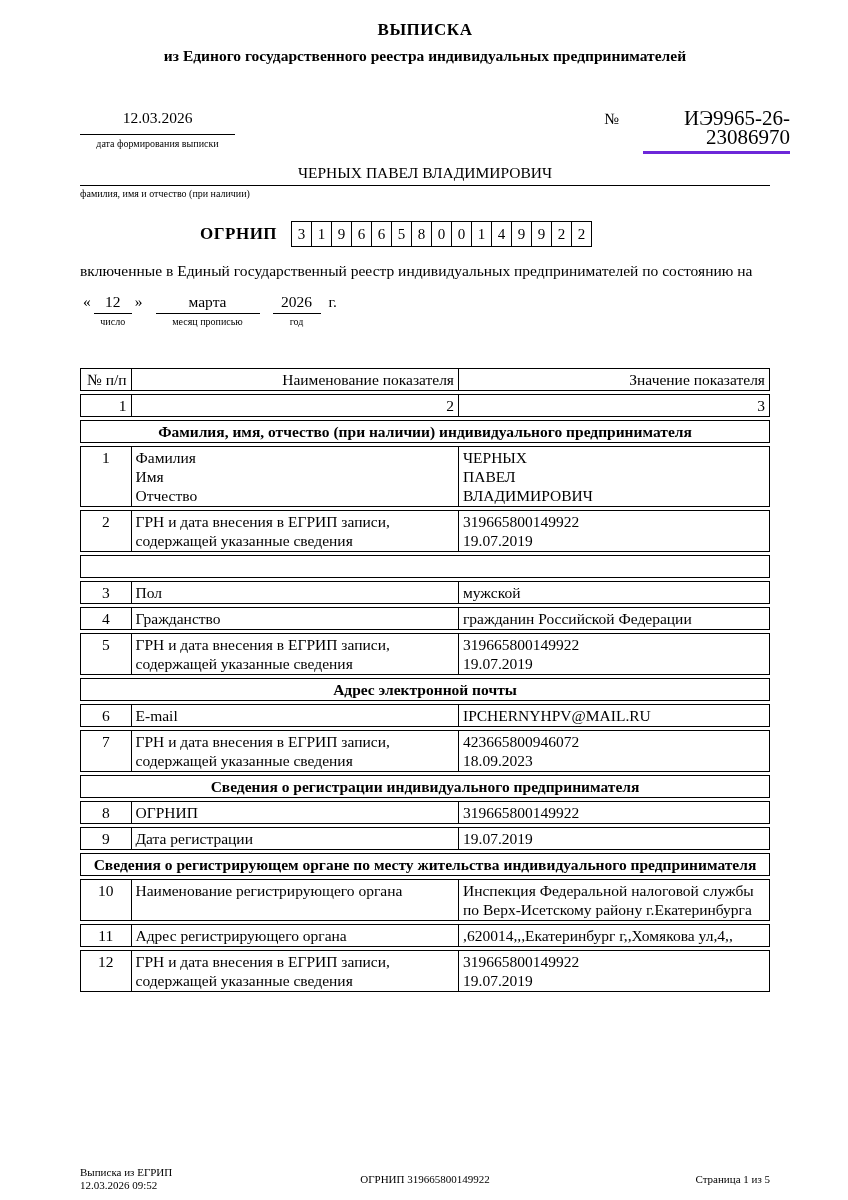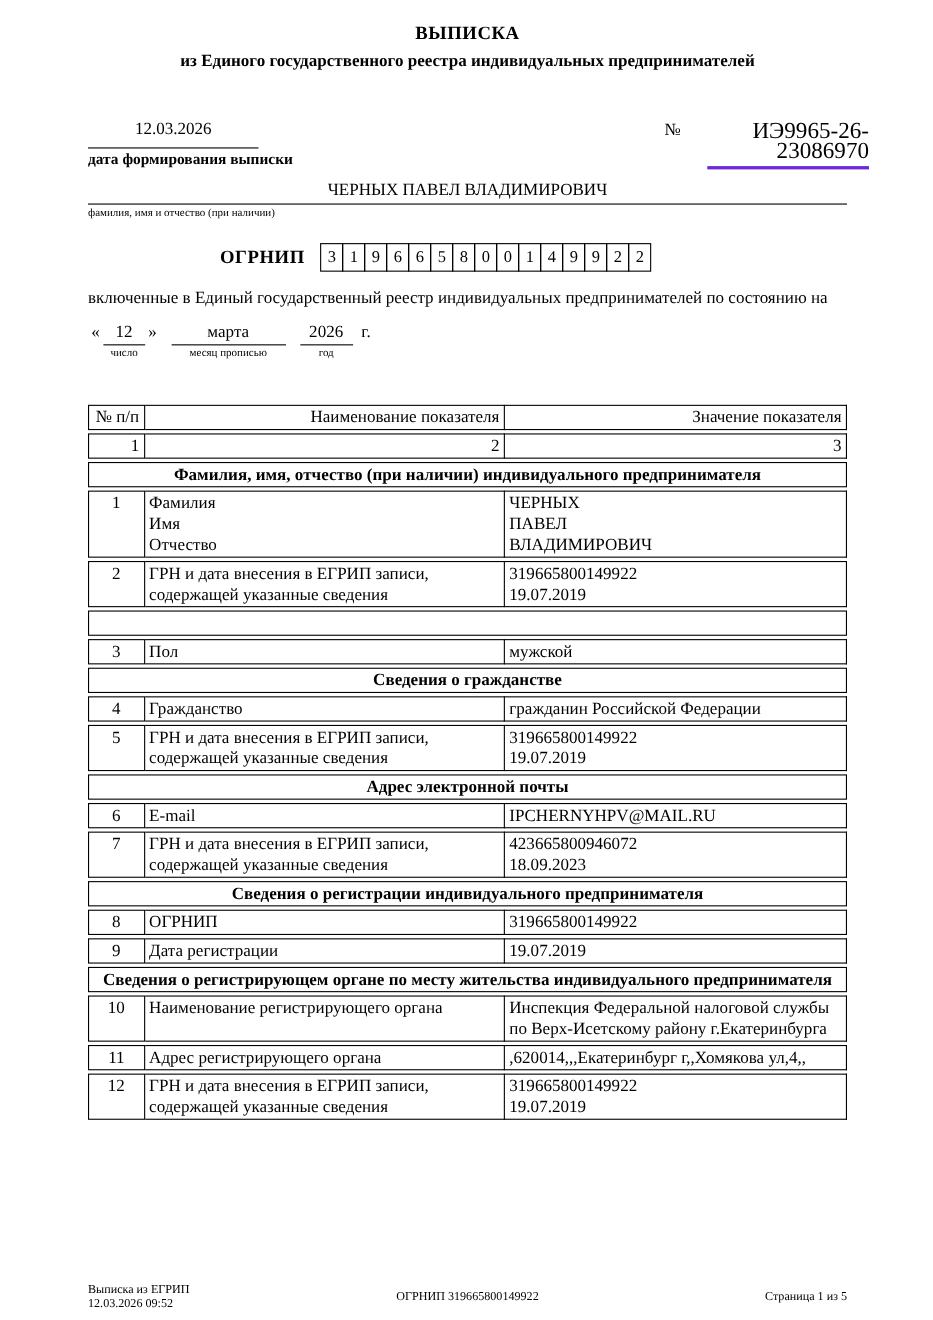--- a/index.html
+++ b/index.html
@@ -41,24 +41,23 @@
   }
   .form-date-block { width: 155px; }
   .form-date-value {
     text-align: center;
     font-size: 15.5px;
     border-bottom: 1px solid #000;
     padding-bottom: 7px;
   }
   .form-date-caption {
     text-align: center;
-    font-size: 14px;
+    font-size: 10px;
     margin-top: 3px;
     white-space: nowrap;
-    font-weight: bold;
   }
   .doc-number-block {
     display: flex;
     align-items: flex-start;
     margin-right: -20px;
   }
   .num-sign { font-size: 15.5px; margin-right: 24px; line-height: 19px; }
   .num-value {
     width: 147px;
     text-align: right;
@@ -292,23 +291,20 @@
           <tr>
             <td class="c-num">3</td>
             <td class="c-name">
               <div>Пол</div>
             </td>
             <td class="c-val">
               <div>мужской</div>
             </td>
           </tr>
           <tr>
-            <td colspan="3" class="section-cell">Сведения о гражданстве</td>
-          </tr>
-          <tr>
             <td class="c-num">4</td>
             <td class="c-name">
               <div>Гражданство</div>
             </td>
             <td class="c-val">
               <div>гражданин Российской Федерации</div>
             </td>
           </tr>
           <tr>
             <td class="c-num">5</td>

